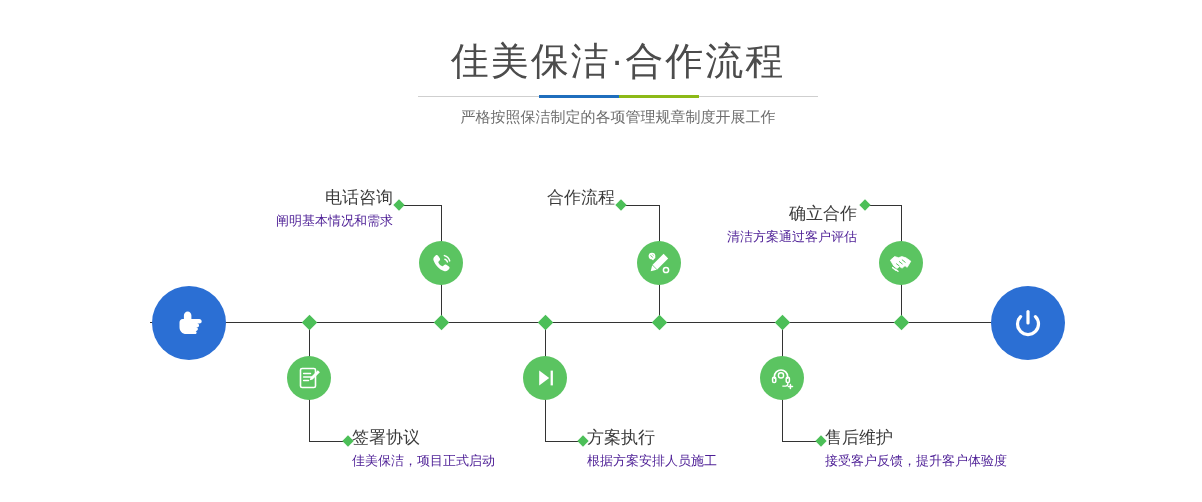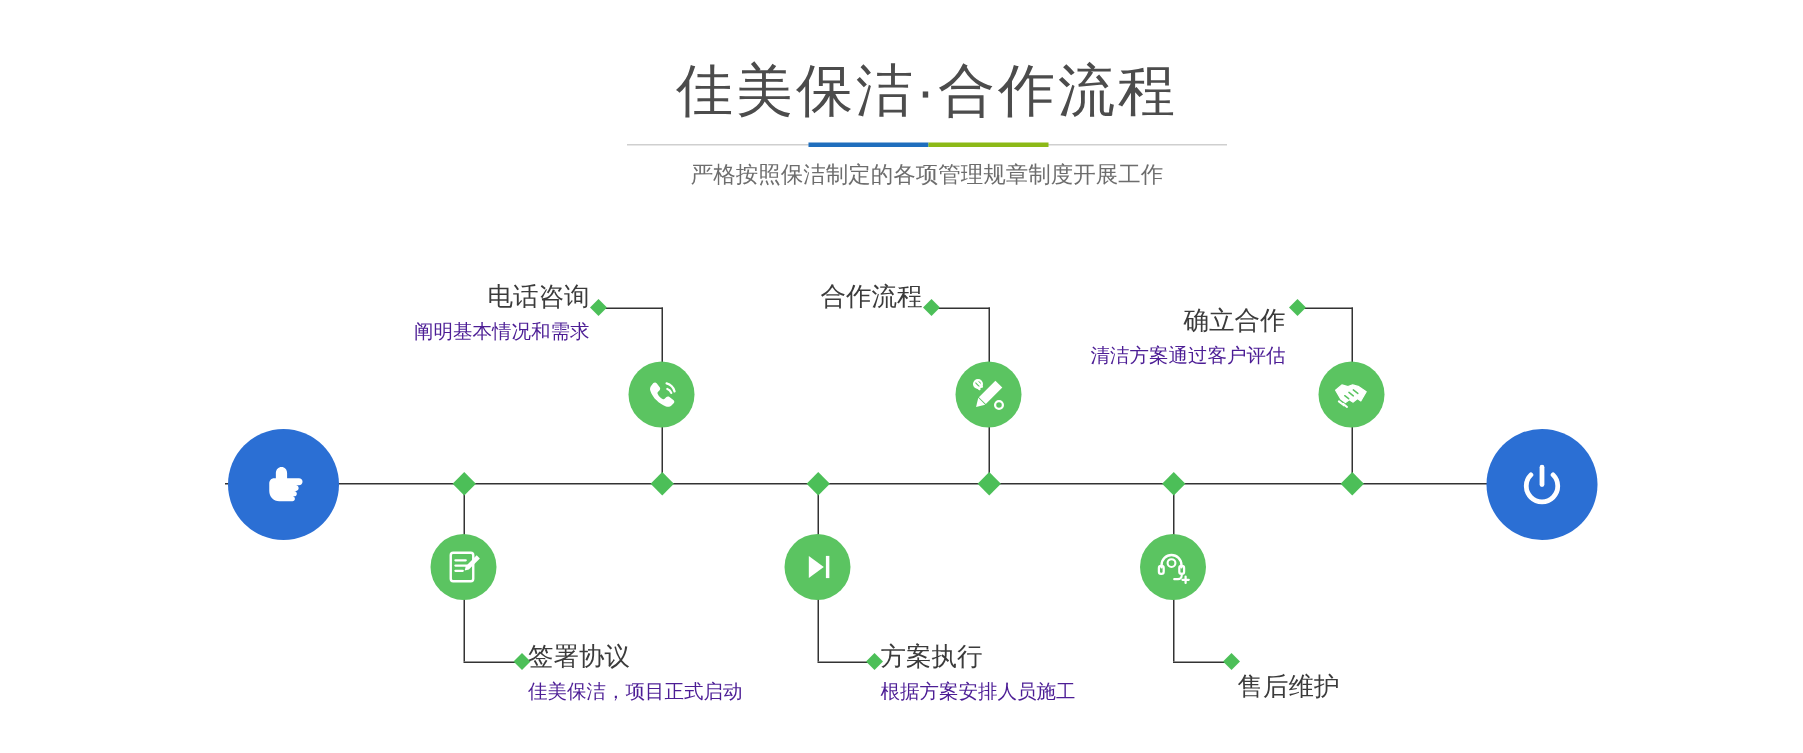--- a/index.html
+++ b/index.html
@@ -311,17 +311,18 @@
       <svg width="28" height="28" viewBox="0 0 28 28">
         <path d="M6.4 14.2v-1.6a6.6 6.6 0 0 1 13.2 0v1.6" stroke="#ffffff" stroke-width="1.6" fill="none" stroke-linecap="round"></path>
         <rect x="4.6" y="13.2" width="3.2" height="5.4" rx="1.4" stroke="#ffffff" stroke-width="1.5" fill="none"></rect>
         <rect x="18.2" y="13.2" width="3.2" height="5.4" rx="1.4" stroke="#ffffff" stroke-width="1.5" fill="none"></rect>
         <path d="M19.8 18.6v1.2c0 1.3-1.1 2.3-2.4 2.3h-2.6" stroke="#ffffff" stroke-width="1.4" fill="none" stroke-linecap="round"></path>
         <circle cx="13" cy="11.4" r="2.6" stroke="#ffffff" stroke-width="1.4" fill="none"></circle>
         <path d="M22.4 20.4v4.2M20.3 22.5h4.2" stroke="#ffffff" stroke-width="1.5" stroke-linecap="round"></path>
       </svg>
     </span>
   </div>
-  <div class="label-block align-left" style="left:825px; top:426px; width:330px;margin-top:20px;">
+  <div class="label-block align-left" style="left:825px; top:426px; width:330px;">
     <div class="label-title">售后维护</div>
+    <div class="label-desc">接受客户反馈，提升客户体验度</div>
   </div>
 
 </div>
 
 </body></html>

